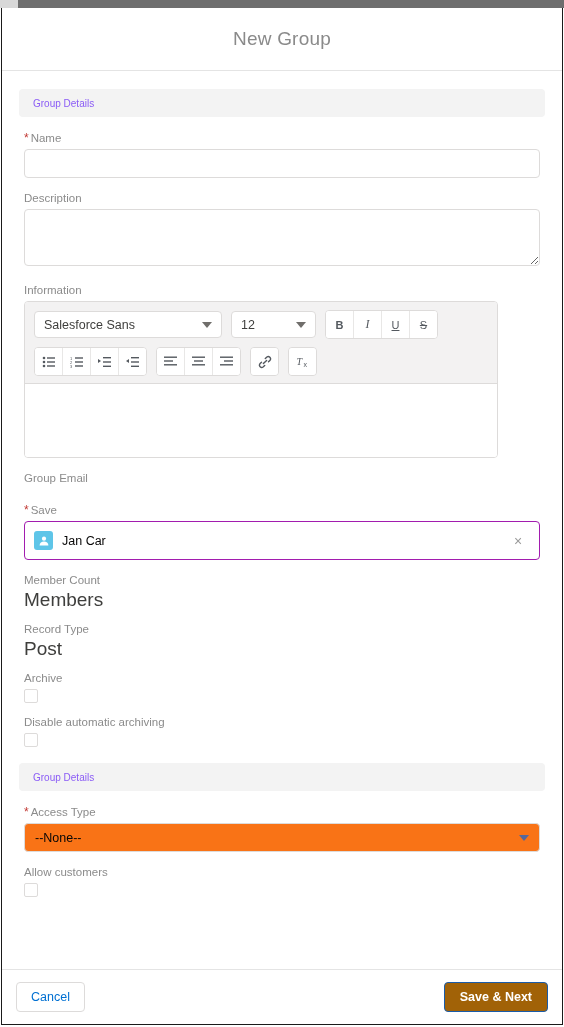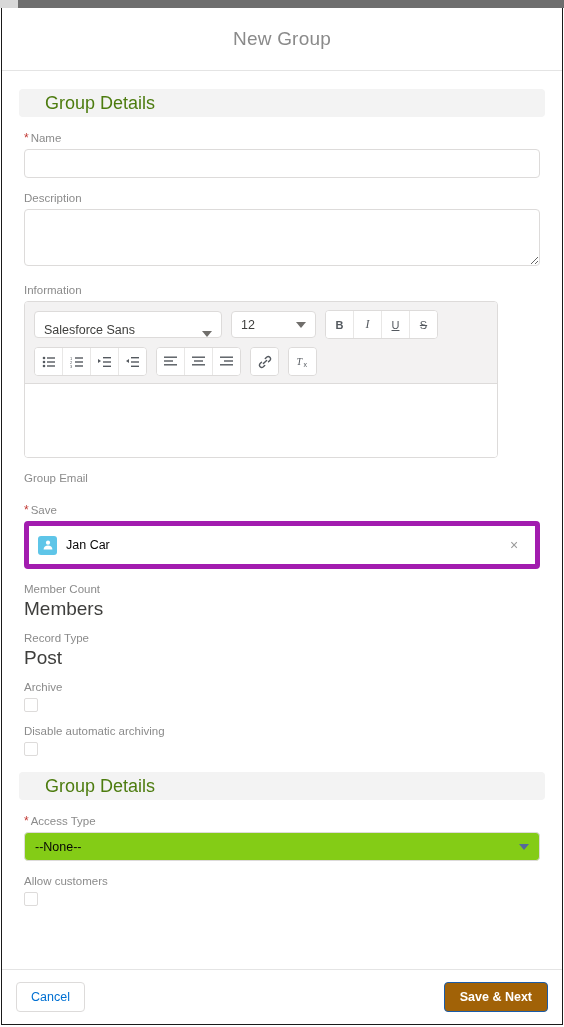--- a/index.html
+++ b/index.html
@@ -69,24 +69,23 @@
     background: #f3f3f3;
     border-radius: 4px;
     height: 28px;
     display: flex;
     align-items: center;
     padding: 0 14px;
     box-sizing: border-box;
     margin-bottom: 14px;
   }
   .section-head-title {
-    font-size: 18px;
-    color: #4d7c0f;
+    font-size: 10px;
+    color: #8b5cf6;
     font-weight: 400;
-    margin-left: 12px;
   }
 
   
   .field { padding: 0 5px; margin-bottom: 13px; }
   .field-label {
     display: block;
     font-size: 11.5px;
     color: #8b8b8b;
     margin-bottom: 4px;
     line-height: 14px;
@@ -151,21 +150,21 @@
     border-radius: 4px;
     background: #fff;
     display: flex;
     align-items: center;
     padding: 0 9px;
     box-sizing: border-box;
     font-size: 12.5px;
     color: #3e3e3c;
     justify-content: space-between;
   }
-  .rte-select.font { width: 188px; align-items: flex-end; }
+  .rte-select.font { width: 188px; }
   .rte-select.size { width: 85px; }
   .caret-dn {
     width: 0; height: 0;
     border-left: 5px solid transparent;
     border-right: 5px solid transparent;
     border-top: 6px solid #706e6b;
     margin-left: 8px;
   }
 
   .btn-group {
@@ -190,23 +189,23 @@
   .tbtn svg { display: block; }
 
   .rte-body {
     height: 73px;
     background: #fff;
   }
 
   
   .lookup {
     width: 100%;
-    height: 48px;
-    box-sizing: border-box;
-    border: 5px solid #a21caf;
+    height: 39px;
+    box-sizing: border-box;
+    border: 1px solid #a21caf;
     border-radius: 4px;
     background: #fff;
     display: flex;
     align-items: center;
     padding: 0 8px 0 9px;
   }
   .avatar {
     width: 19px;
     height: 19px;
     border-radius: 3px;
@@ -253,21 +252,21 @@
     box-sizing: border-box;
   }
 
   
   .select-input {
     width: 100%;
     height: 29px;
     box-sizing: border-box;
     border: 1px solid #dddbda;
     border-radius: 4px;
-    background: #84cc16;
+    background: #f97316;
     display: flex;
     align-items: center;
     justify-content: space-between;
     padding: 0 10px;
     font-size: 12.5px;
     color: #080707;
   }
   .caret-blue {
     width: 0; height: 0;
     border-left: 5px solid transparent;

